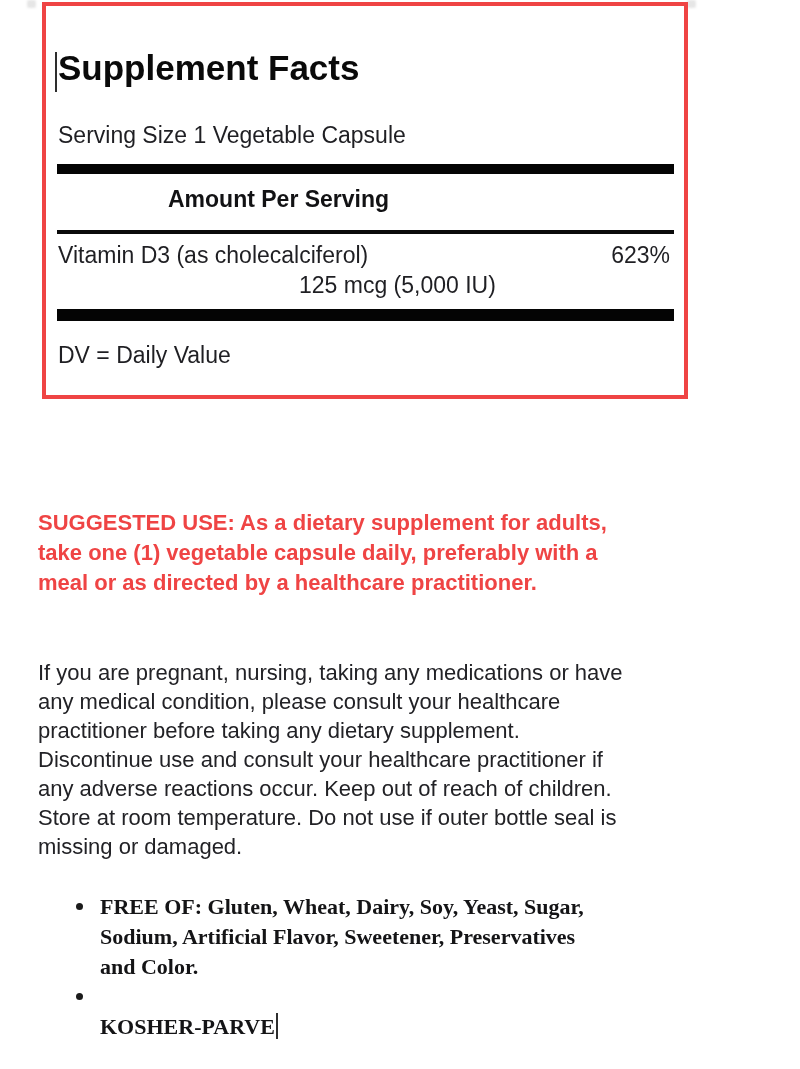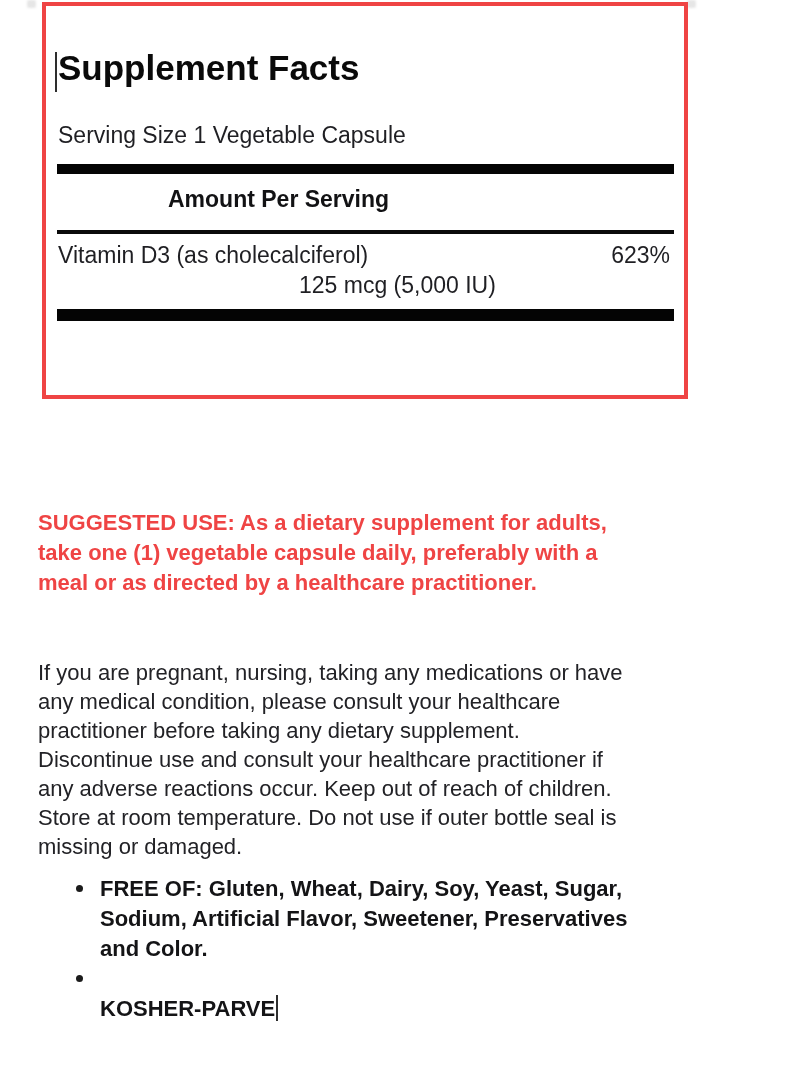--- a/index.html
+++ b/index.html
@@ -145,23 +145,24 @@
     white-space: pre-line;
     color: #222226;
   }
   .para.other    { top: 429px; line-height: 31px; }
   .para.use      { top: 508px; line-height: 30px; font-weight: bold; color: #ef4444; }
   .para.warning  { top: 658px; line-height: 29px; }
 
   .bullets {
     position: absolute;
     left: 76px;
-    top: 874px;
+    top: 892px;
     width: 660px;
     list-style: none;
+    font-family: Liberation Serif, serif;
   }
   .bullets li {
     display: flex;
     align-items: flex-start;
   }
   .bullet-dot {
     flex: 0 0 auto;
     width: 7px;
     height: 7px;
     border-radius: 50%;
@@ -206,20 +207,21 @@
     <div class="rule-thin"></div>
 
     <div class="row-name">Vitamin D3 (as cholecalciferol)</div>
 
     <div class="row-dv">623%</div>
 
     <div class="row-amount">125 mcg (5,000 IU)</div>
 
     <div class="rule-heavy bar2"></div>
 
+    <div class="footnote">DV = Daily Value</div>
   </div>
 
 
   <p class="para use">SUGGESTED USE: As a dietary supplement for adults,
 take one (1) vegetable capsule daily, preferably with a
 meal or as directed by a healthcare practitioner.</p>
 
   <p class="para warning">If you are pregnant, nursing, taking any medications or have
 any medical condition, please consult your healthcare
 practitioner before taking any dietary supplement.

